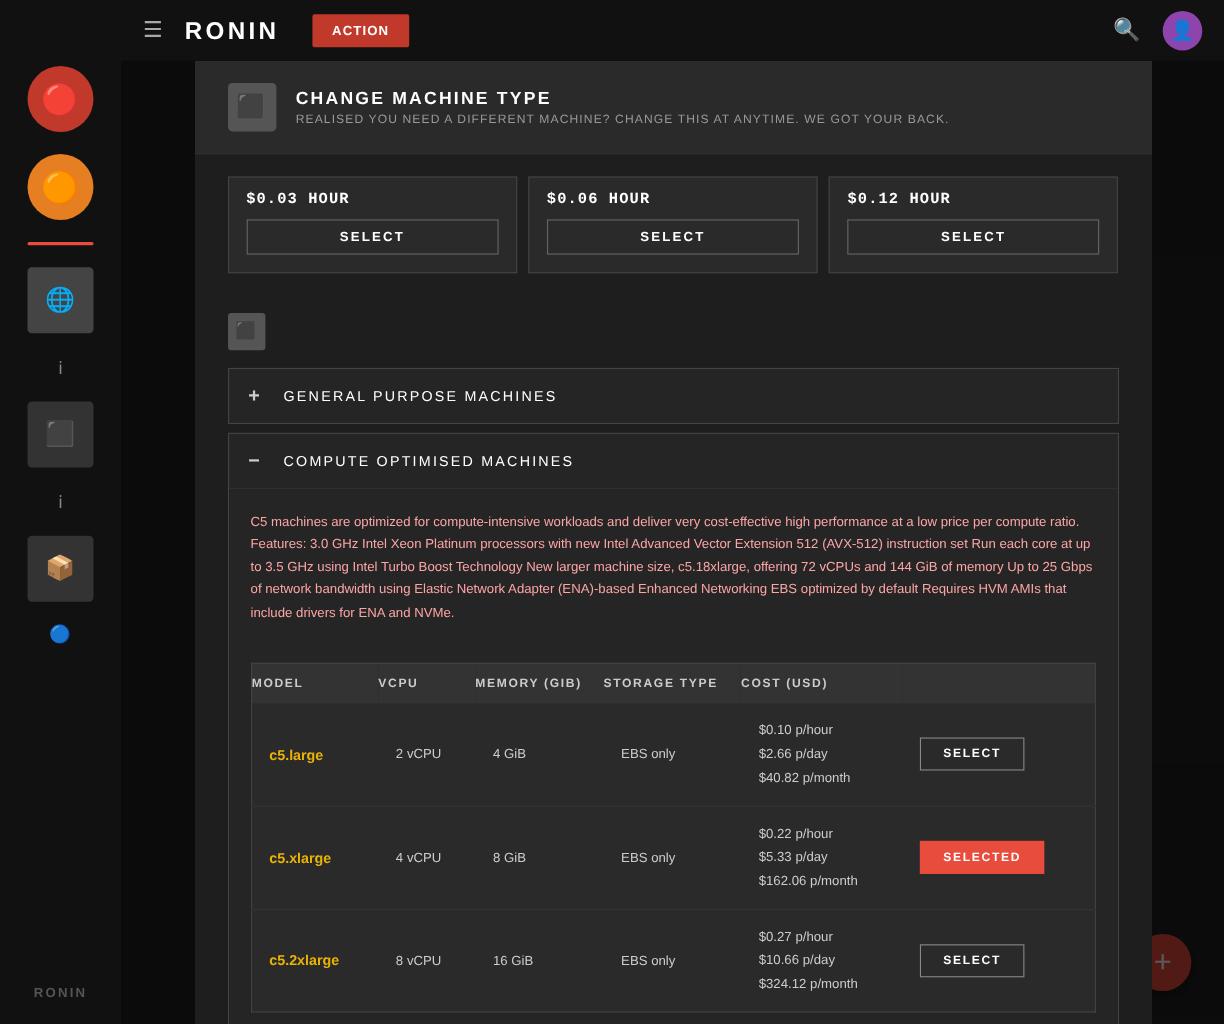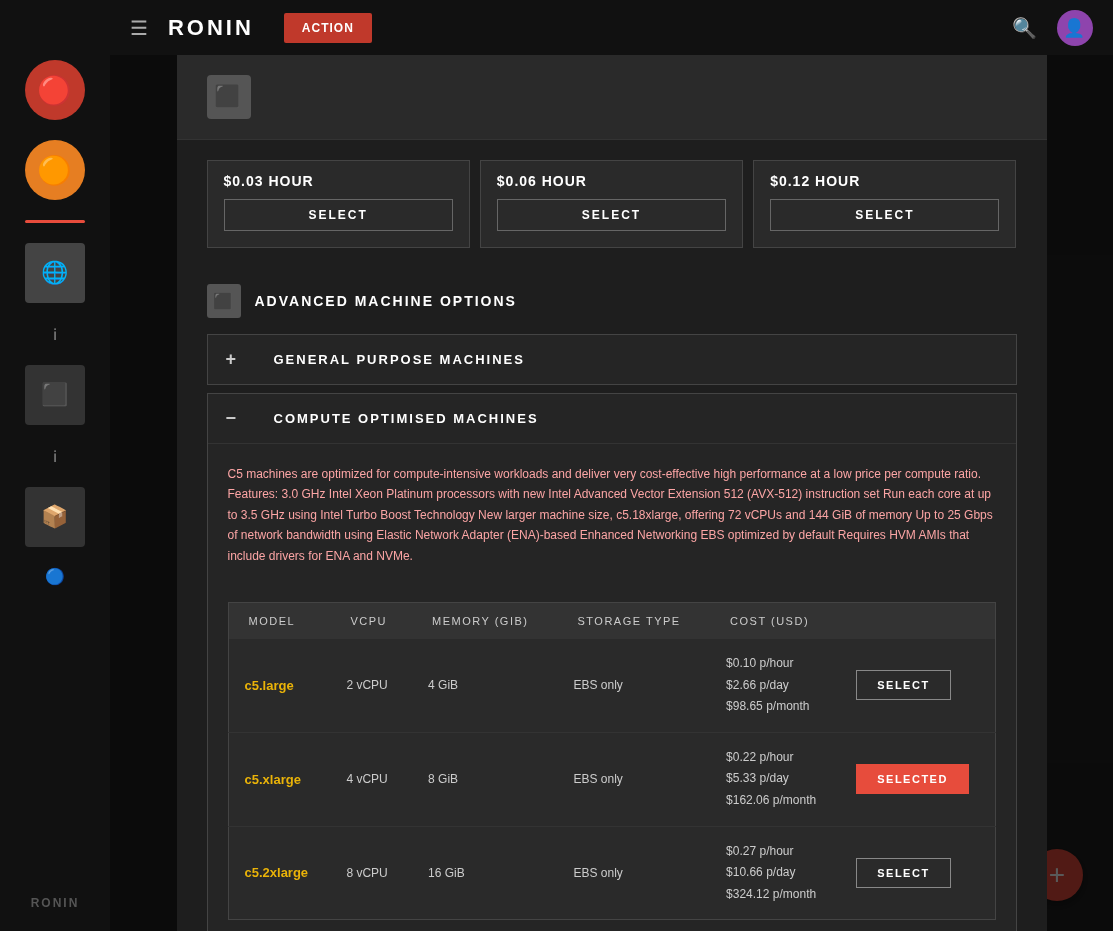--- a/index.html
+++ b/index.html
@@ -193,20 +193,21 @@
       flex-direction: column;
       gap: 10px;
     }
     .price-card:last-child { margin-right: 0; }
 
     .price-card-price {
       font-size: 14px;
       font-weight: bold;
       color: #fff;
       letter-spacing: 1px;
+      font-family: Liberation Mono, monospace;
     }
 
     .price-card-select {
       background: transparent;
       border: 1px solid #666;
       color: #fff;
       padding: 8px;
       font-size: 12px;
       font-weight: bold;
       letter-spacing: 2px;
@@ -268,25 +269,24 @@
     .accordion-toggle {
       font-size: 18px;
       color: #ccc;
       font-weight: bold;
       width: 20px;
       flex-shrink: 0;
     }
 
     .accordion-title {
       font-size: 13px;
-      font-weight: 700;
+      font-weight: 400;
       letter-spacing: 2px;
       color: #fff;
       text-transform: uppercase;
-      margin-left: 16px;
     }
 
     
     .accordion-content {
       padding: 20px;
       background: #252525;
     }
 
     .c5-title {
       font-size: 16px;
@@ -305,23 +305,23 @@
     
     .machine-table {
       width: 100%;
       border-collapse: collapse;
       background: #2a2a2a;
       border: 1px solid #444;
     }
 
     .machine-table th {
       background: #333;
-      padding: 12px 20px;
+      padding: 12px 0;
       font-size: 11px;
-      font-weight: normal;
+      font-weight: bold;
       letter-spacing: 1.5px;
       color: #ccc;
       text-align: left;
       text-transform: uppercase;
     }
 
     .machine-table td {
       padding: 14px 16px;
       font-size: 12px;
       color: #ccc;
@@ -443,41 +443,44 @@
   <div class="topbar-user-avatar">👤</div>
 </div>
 
 <div class="main-content">
 
   <div class="overlay">
     <div class="modal">
 
       <div class="modal-header">
         <div class="modal-header-icon">⬛</div>
+        <div class="modal-header-text">
+          <h2>CHANGE MACHINE TYPE</h2>
+          <p>REALISED YOU NEED A DIFFERENT MACHINE? CHANGE THIS AT ANYTIME. WE GOT YOUR BACK.</p>
+        </div>
       </div>
 
       <div class="price-cards">
         <div class="price-card">
           <div class="price-card-price">$0.03 HOUR</div>
           <button class="price-card-select">SELECT</button>
         </div>
         <div class="price-card">
           <div class="price-card-price">$0.06 HOUR</div>
           <button class="price-card-select">SELECT</button>
         </div>
         <div class="price-card">
           <div class="price-card-price">$0.12 HOUR</div>
           <button class="price-card-select">SELECT</button>
         </div>
       </div>
 
       <div class="advanced-section">
         <div class="advanced-header">
           <div class="advanced-header-icon">⬛</div>
-          <h3>ADVANCED MACHINE OPTIONS</h3>
         </div>
 
         <div class="accordion">
           <div class="accordion-header closed">
             <span class="accordion-toggle">+</span>
             <span class="accordion-title">GENERAL PURPOSE MACHINES</span>
           </div>
         </div>
 
         <div class="accordion">
@@ -503,21 +506,21 @@
               <tbody>
 
                 <tr>
                   <td><span class="model-name">c5.large</span></td>
                   <td>2 vCPU</td>
                   <td>4 GiB</td>
                   <td>EBS only</td>
                   <td class="cost-cell">
                     <span>$0.10 p/hour</span><br>
                     <span>$2.66 p/day</span><br>
-                    <span>$98.65 p/month</span>
+                    <span>$40.82 p/month</span>
                   </td>
                   <td>
                     <button class="select-btn">SELECT</button>
                   </td>
                 </tr>
 
                 <tr>
                   <td><span class="model-name">c5.xlarge</span></td>
                   <td>4 vCPU</td>
                   <td>8 GiB</td>

